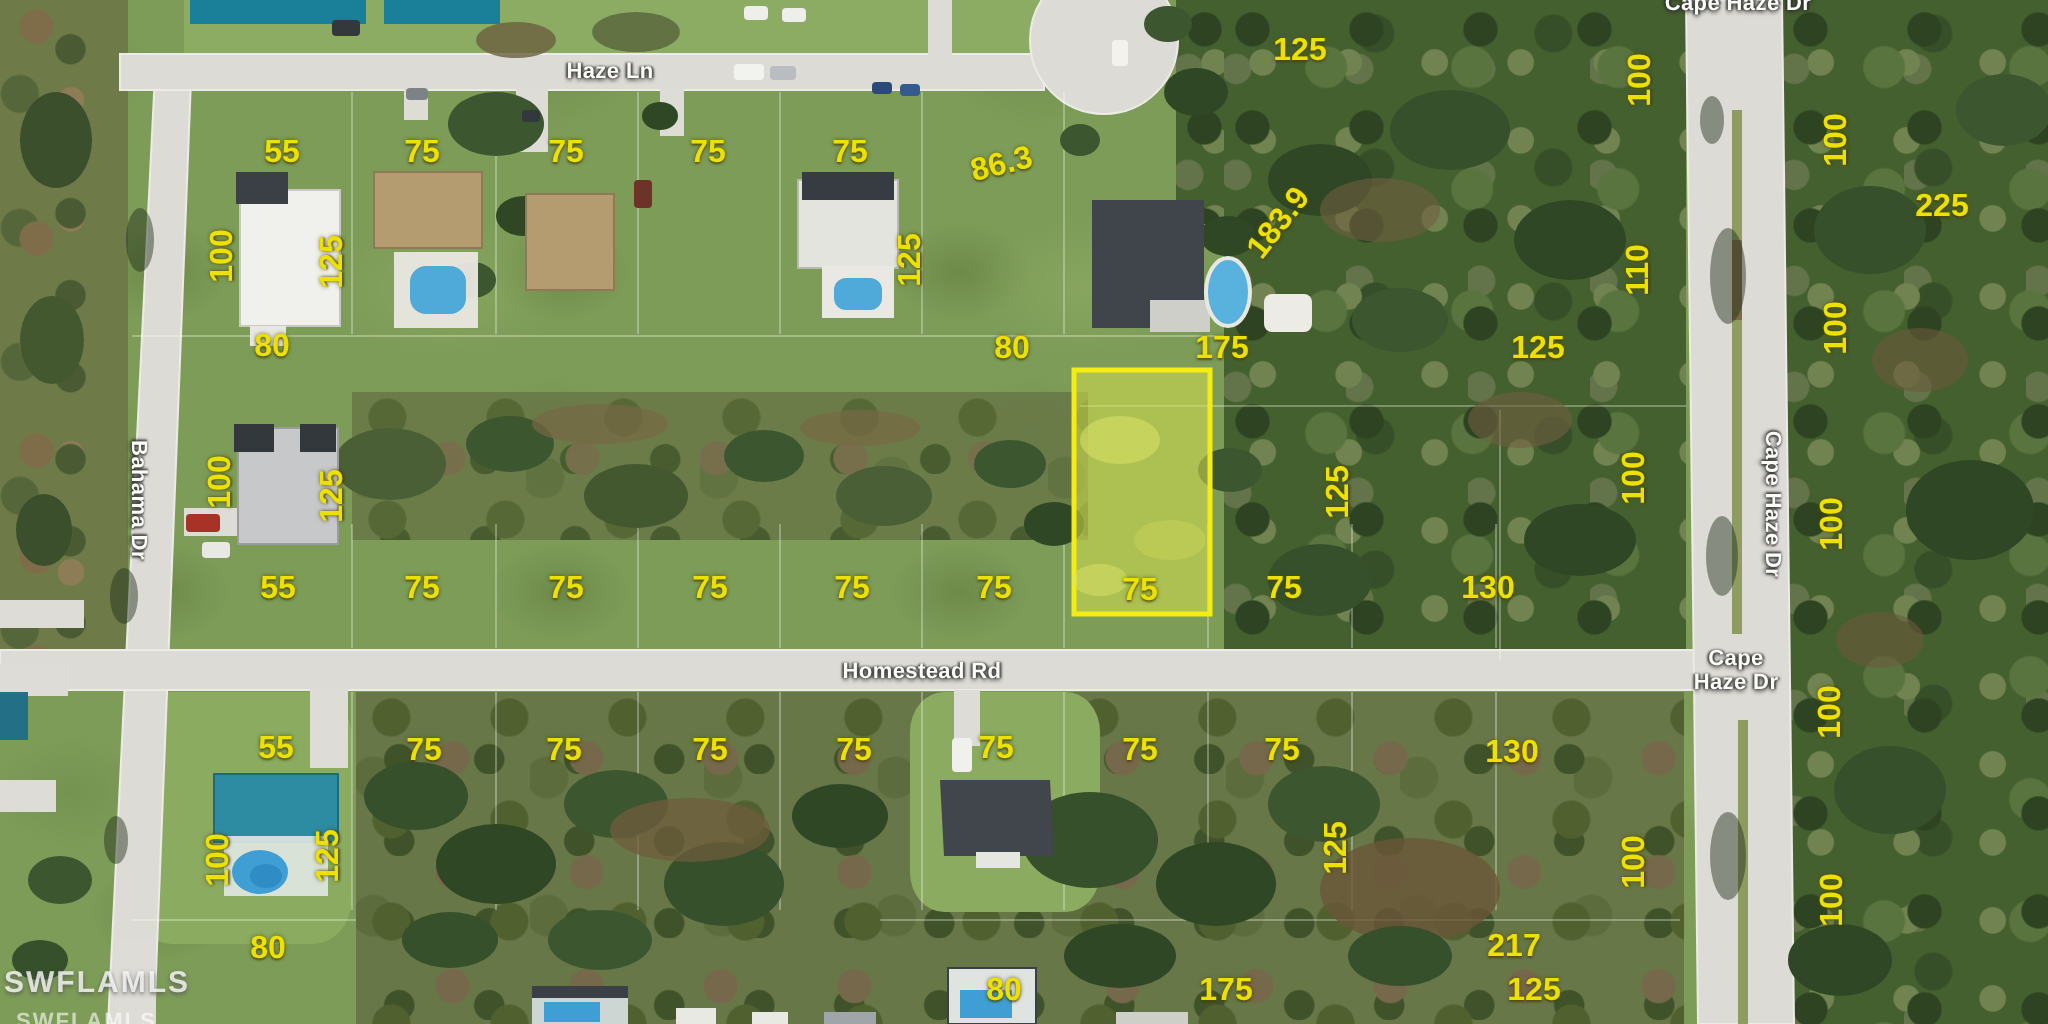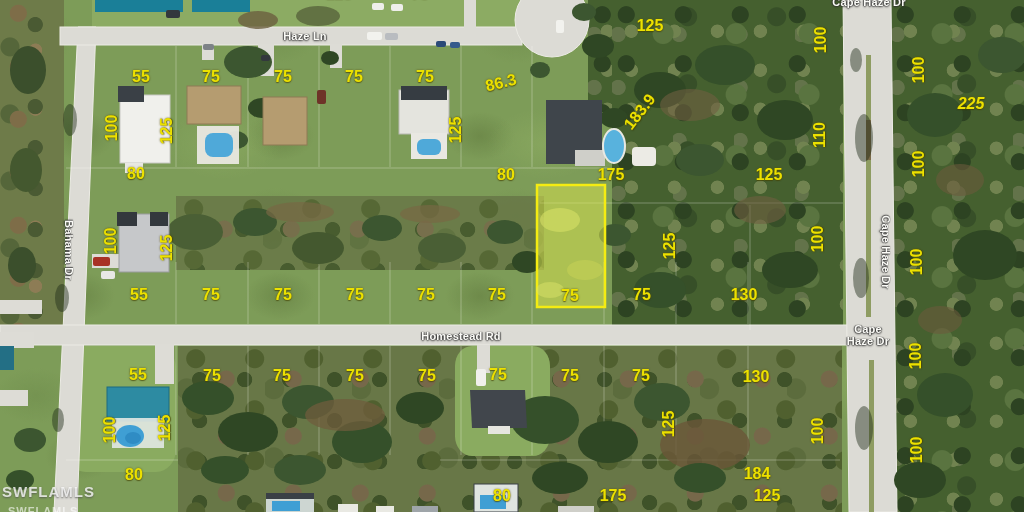--- a/index.html
+++ b/index.html
@@ -288,21 +288,21 @@
       <span class="dim" style="left: 456px; top: 130px; transform: translate(-50%, -50%) rotate(-90deg);">125</span>
       <span class="dim" style="left: 506px; top: 175px; transform: translate(-50%, -50%) rotate(0deg);">80</span>
       <span class="dim" style="left: 611px; top: 175px; transform: translate(-50%, -50%) rotate(0deg);">175</span>
       <span class="dim" style="left: 769px; top: 175px; transform: translate(-50%, -50%) rotate(0deg);">125</span>
       <span class="dim" style="left: 670px; top: 246px; transform: translate(-50%, -50%) rotate(-90deg);">125</span>
       <span class="dim" style="left: 821px; top: 40px; transform: translate(-50%, -50%) rotate(-90deg);">100</span>
       <span class="dim" style="left: 820px; top: 135px; transform: translate(-50%, -50%) rotate(-90deg);">110</span>
       <span class="dim" style="left: 818px; top: 239px; transform: translate(-50%, -50%) rotate(-90deg);">100</span>
       <span class="dim" style="left: 818px; top: 431px; transform: translate(-50%, -50%) rotate(-90deg);">100</span>
       <span class="dim" style="left: 919px; top: 70px; transform: translate(-50%, -50%) rotate(-90deg);">100</span>
-      <span class="dim" style="left: 971px; top: 104px; transform: translate(-50%, -50%) rotate(0deg); font-style: italic;">225</span>
+      <span class="dim" style="left: 971px; top: 104px; transform: translate(-50%, -50%) rotate(0deg);">225</span>
       <span class="dim" style="left: 919px; top: 164px; transform: translate(-50%, -50%) rotate(-90deg);">100</span>
       <span class="dim" style="left: 917px; top: 262px; transform: translate(-50%, -50%) rotate(-90deg);">100</span>
       <span class="dim" style="left: 916px; top: 356px; transform: translate(-50%, -50%) rotate(-90deg);">100</span>
       <span class="dim" style="left: 917px; top: 450px; transform: translate(-50%, -50%) rotate(-90deg);">100</span>
       <span class="dim" style="left: 139px; top: 295px; transform: translate(-50%, -50%) rotate(0deg);">55</span>
       <span class="dim" style="left: 211px; top: 295px; transform: translate(-50%, -50%) rotate(0deg);">75</span>
       <span class="dim" style="left: 283px; top: 295px; transform: translate(-50%, -50%) rotate(0deg);">75</span>
       <span class="dim" style="left: 355px; top: 295px; transform: translate(-50%, -50%) rotate(0deg);">75</span>
       <span class="dim" style="left: 426px; top: 295px; transform: translate(-50%, -50%) rotate(0deg);">75</span>
       <span class="dim" style="left: 497px; top: 295px; transform: translate(-50%, -50%) rotate(0deg);">75</span>
@@ -317,21 +317,21 @@
       <span class="dim" style="left: 355px; top: 376px; transform: translate(-50%, -50%) rotate(0deg);">75</span>
       <span class="dim" style="left: 427px; top: 376px; transform: translate(-50%, -50%) rotate(0deg);">75</span>
       <span class="dim" style="left: 498px; top: 375px; transform: translate(-50%, -50%) rotate(0deg);">75</span>
       <span class="dim" style="left: 570px; top: 376px; transform: translate(-50%, -50%) rotate(0deg);">75</span>
       <span class="dim" style="left: 641px; top: 376px; transform: translate(-50%, -50%) rotate(0deg);">75</span>
       <span class="dim" style="left: 756px; top: 377px; transform: translate(-50%, -50%) rotate(0deg);">130</span>
       <span class="dim" style="left: 669px; top: 424px; transform: translate(-50%, -50%) rotate(-90deg);">125</span>
       <span class="dim" style="left: 110px; top: 430px; transform: translate(-50%, -50%) rotate(-90deg);">100</span>
       <span class="dim" style="left: 165px; top: 428px; transform: translate(-50%, -50%) rotate(-90deg);">125</span>
       <span class="dim" style="left: 134px; top: 475px; transform: translate(-50%, -50%) rotate(0deg);">80</span>
-      <span class="dim" style="left: 757px; top: 474px; transform: translate(-50%, -50%) rotate(0deg);">184</span>
+      <span class="dim" style="left: 757px; top: 474px; transform: translate(-50%, -50%) rotate(0deg);">217</span>
       <span class="dim" style="left: 502px; top: 496px; transform: translate(-50%, -50%) rotate(0deg);">80</span>
       <span class="dim" style="left: 613px; top: 496px; transform: translate(-50%, -50%) rotate(0deg);">175</span>
       <span class="dim" style="left: 767px; top: 496px; transform: translate(-50%, -50%) rotate(0deg);">125</span>
       <span class="street" style="left: 305px; top: 37px; transform: translate(-50%, -50%) rotate(0deg);">Haze Ln</span>
       <span class="street" style="left: 869px; top: 3px; transform: translate(-50%, -50%) rotate(0deg);">Cape Haze Dr</span>
       <span class="street" style="left: 885px; top: 252px; transform: translate(-50%, -50%) rotate(90deg);">Cape Haze Dr</span>
       <span class="street wrap" style="left: 868px; top: 336px; transform: translate(-50%, -50%) rotate(0deg);">Cape Haze Dr</span>
       <span class="street" style="left: 461px; top: 337px; transform: translate(-50%, -50%) rotate(0deg);">Homestead Rd</span>
       <span class="street" style="left: 68px; top: 250px; transform: translate(-50%, -50%) rotate(90deg);">Bahama Dr</span>
     </div>

